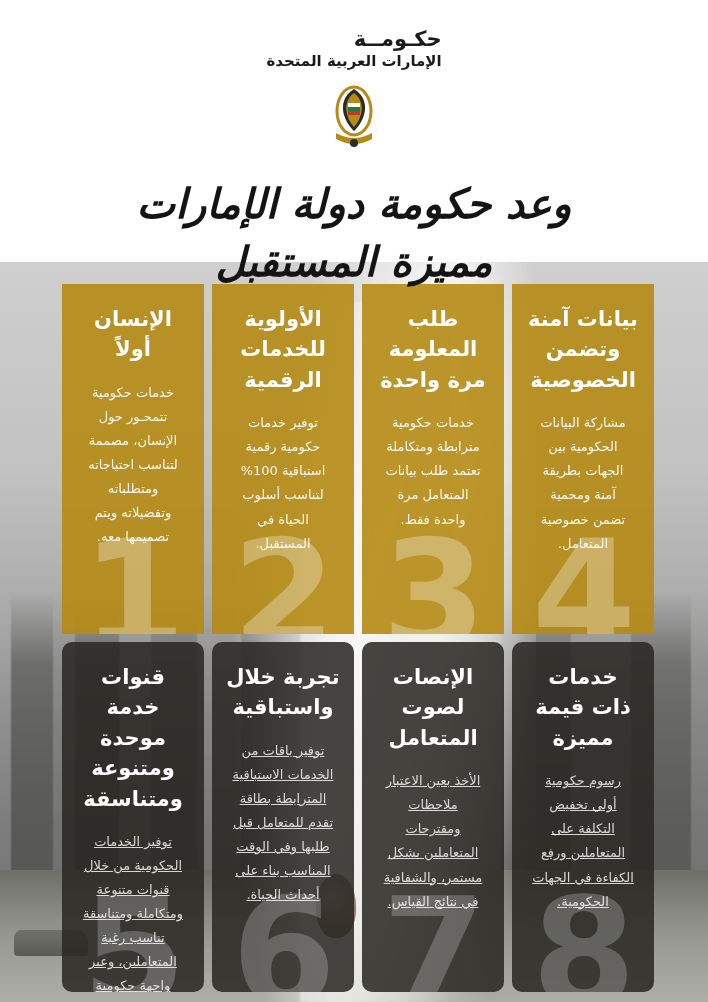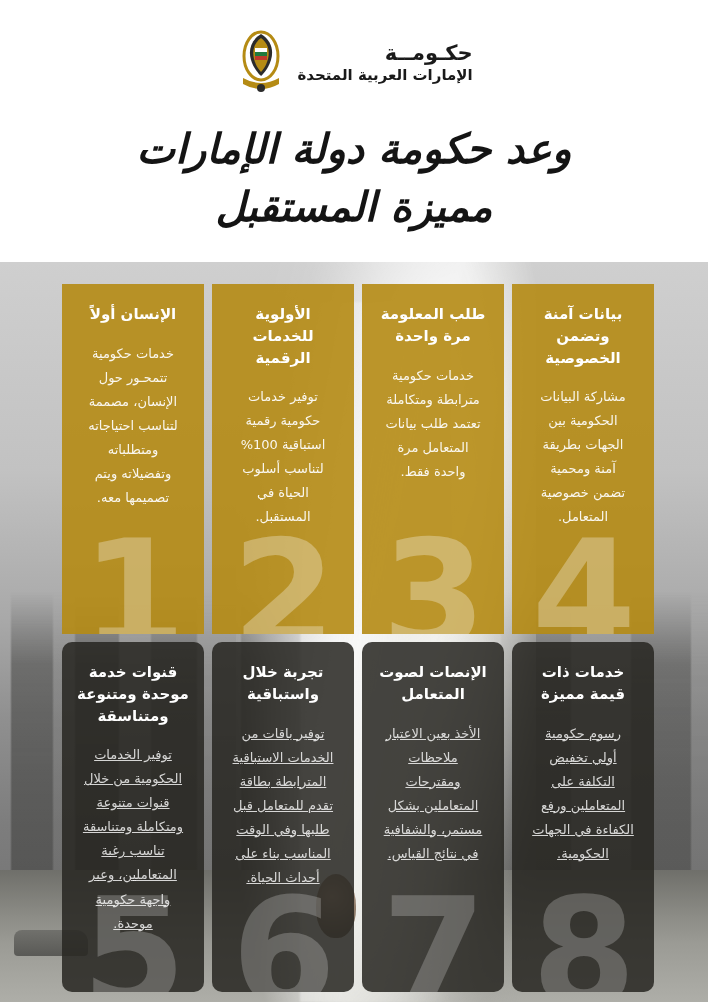--- a/index.html
+++ b/index.html
@@ -19,21 +19,21 @@
   .header {
     position: absolute;
     top: 0; left: 0;
     width: 708px;
     height: 262px;
     background: #ffffff;
     z-index: 5;
   }
   .emblem-row {
     display: flex;
-    flex-direction: row;
+    flex-direction: column;
     align-items: center;
     justify-content: center;
     gap: 10px;
     padding-top: 26px;
   }
   .emblem {
     width: 52px; height: 72px;
     position: relative;
   }
   .emblem svg { display: block; }
@@ -165,21 +165,21 @@
   .card {
     position: relative;
     background: rgba(181,139,20,0.90);
     padding: 20px 14px 0 14px;
     overflow: hidden;
     text-align: center;
     color: #ffffff;
   }
   .card.dark { background: rgba(40,38,34,0.86); border-radius: 10px; }
   .card-title {
-    font-size: 15px;
+    font-size: 21px;
     font-weight: bold;
     line-height: 1.45;
     color: #ffffff;
     margin-bottom: 16px;
   }
   .card-desc {
     font-size: 13px;
     line-height: 1.85;
     color: rgba(255,255,255,0.92);
     padding: 0 6px;

